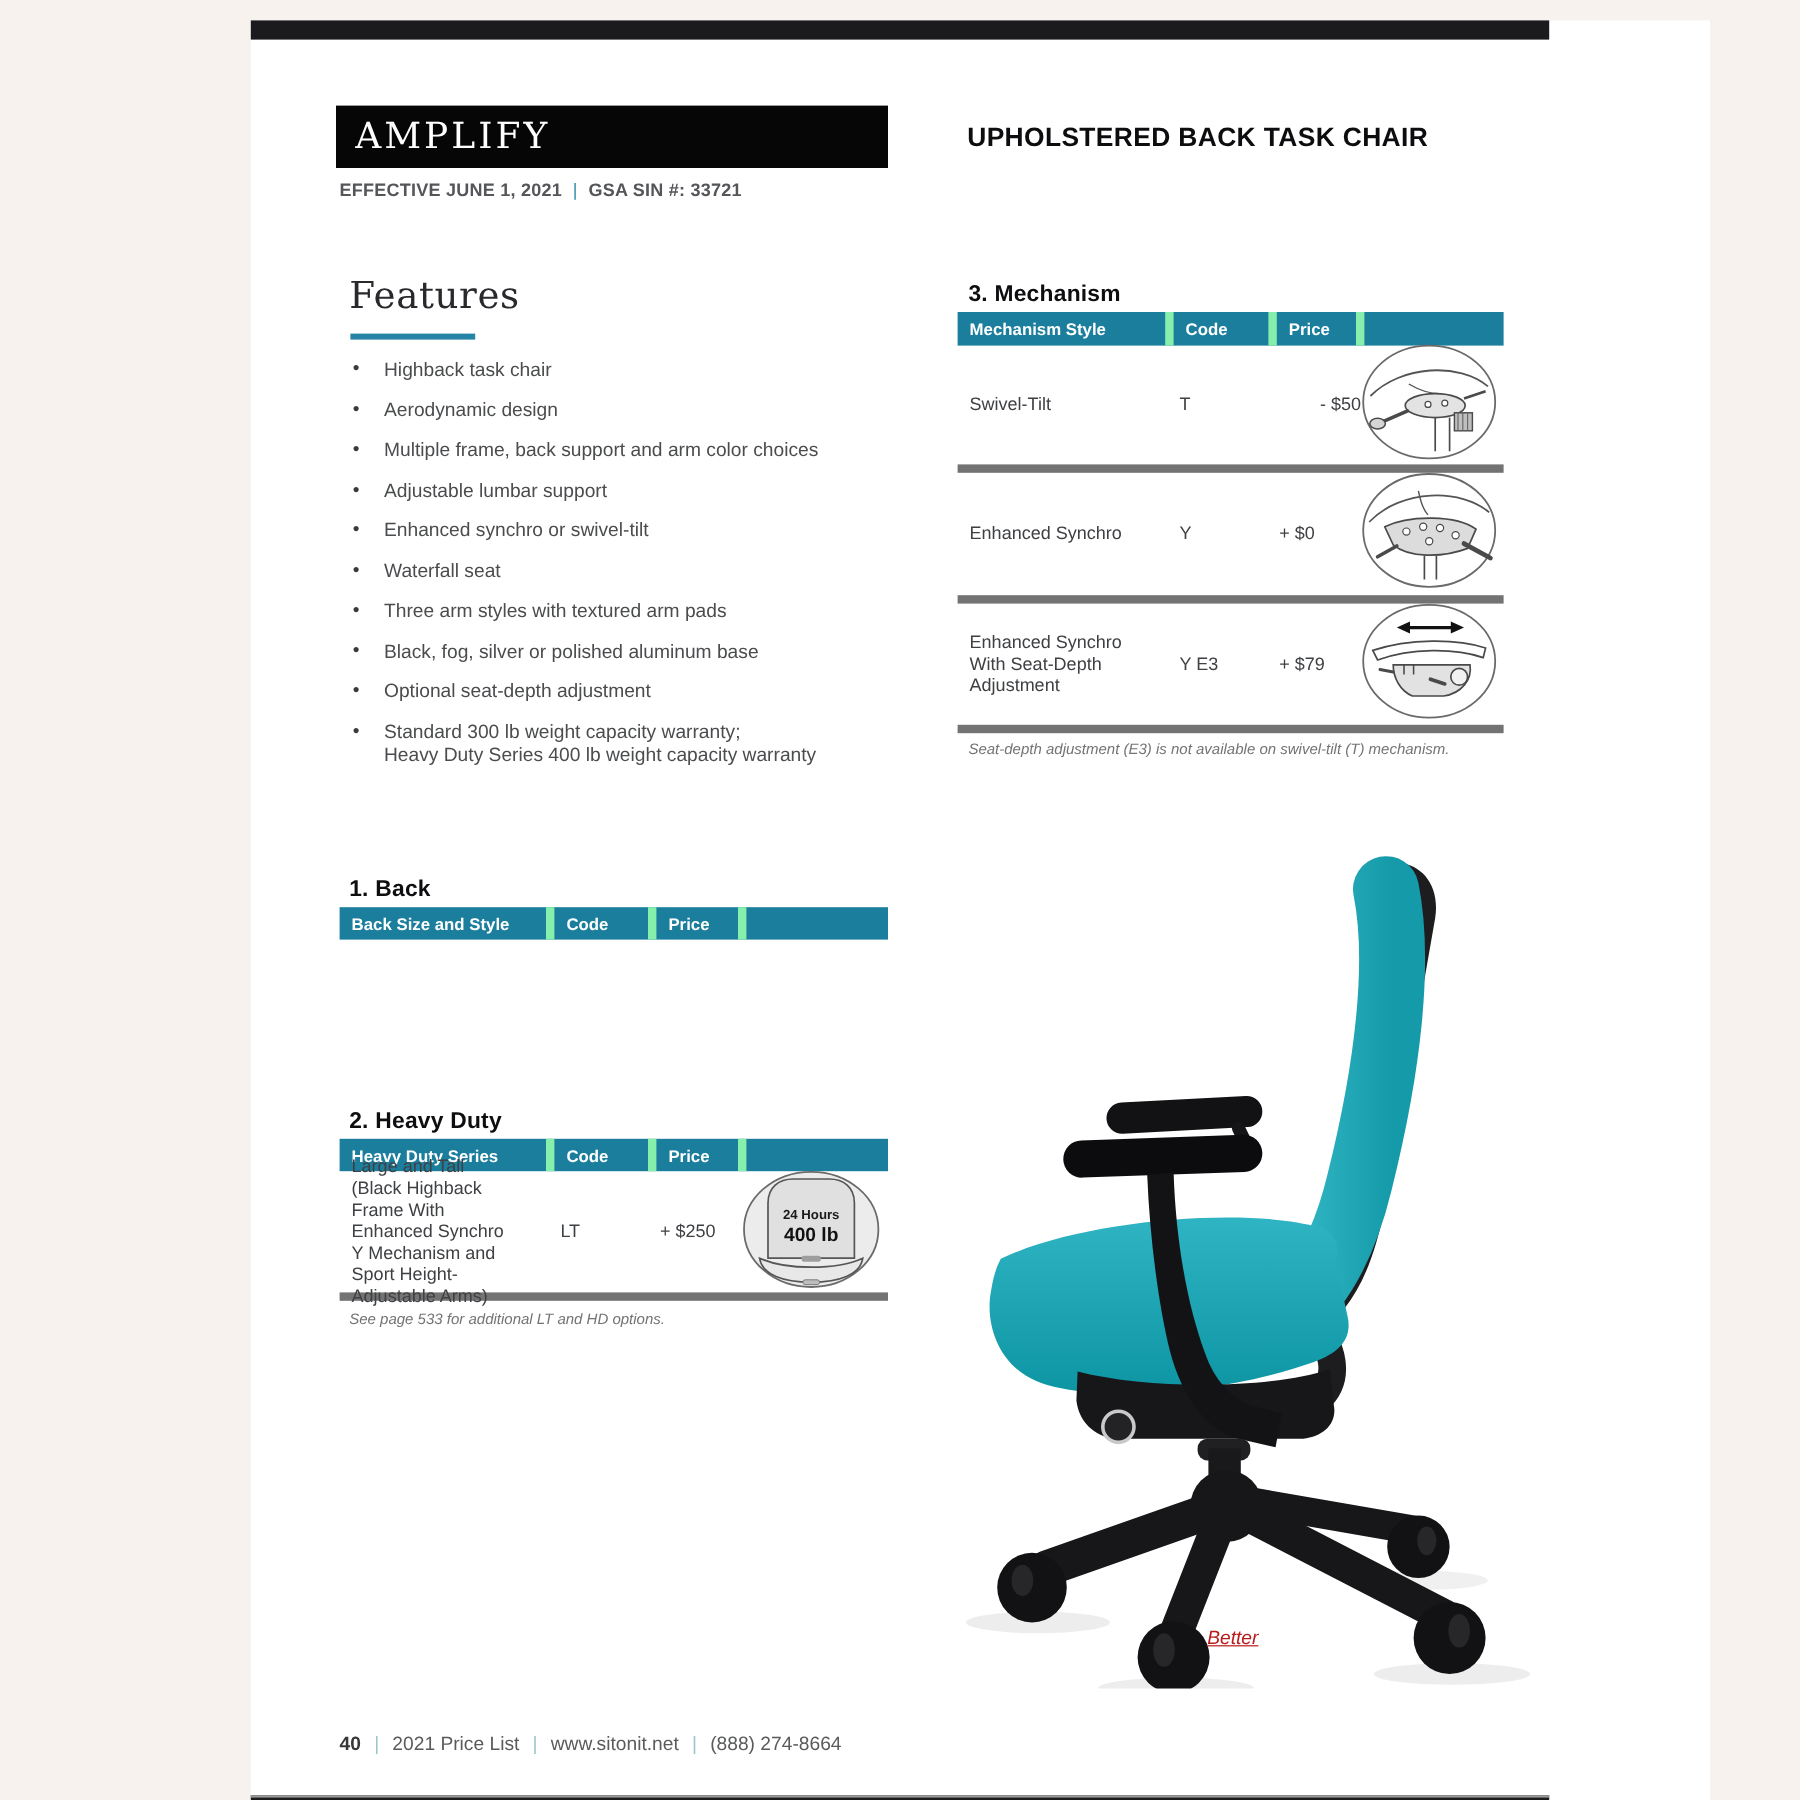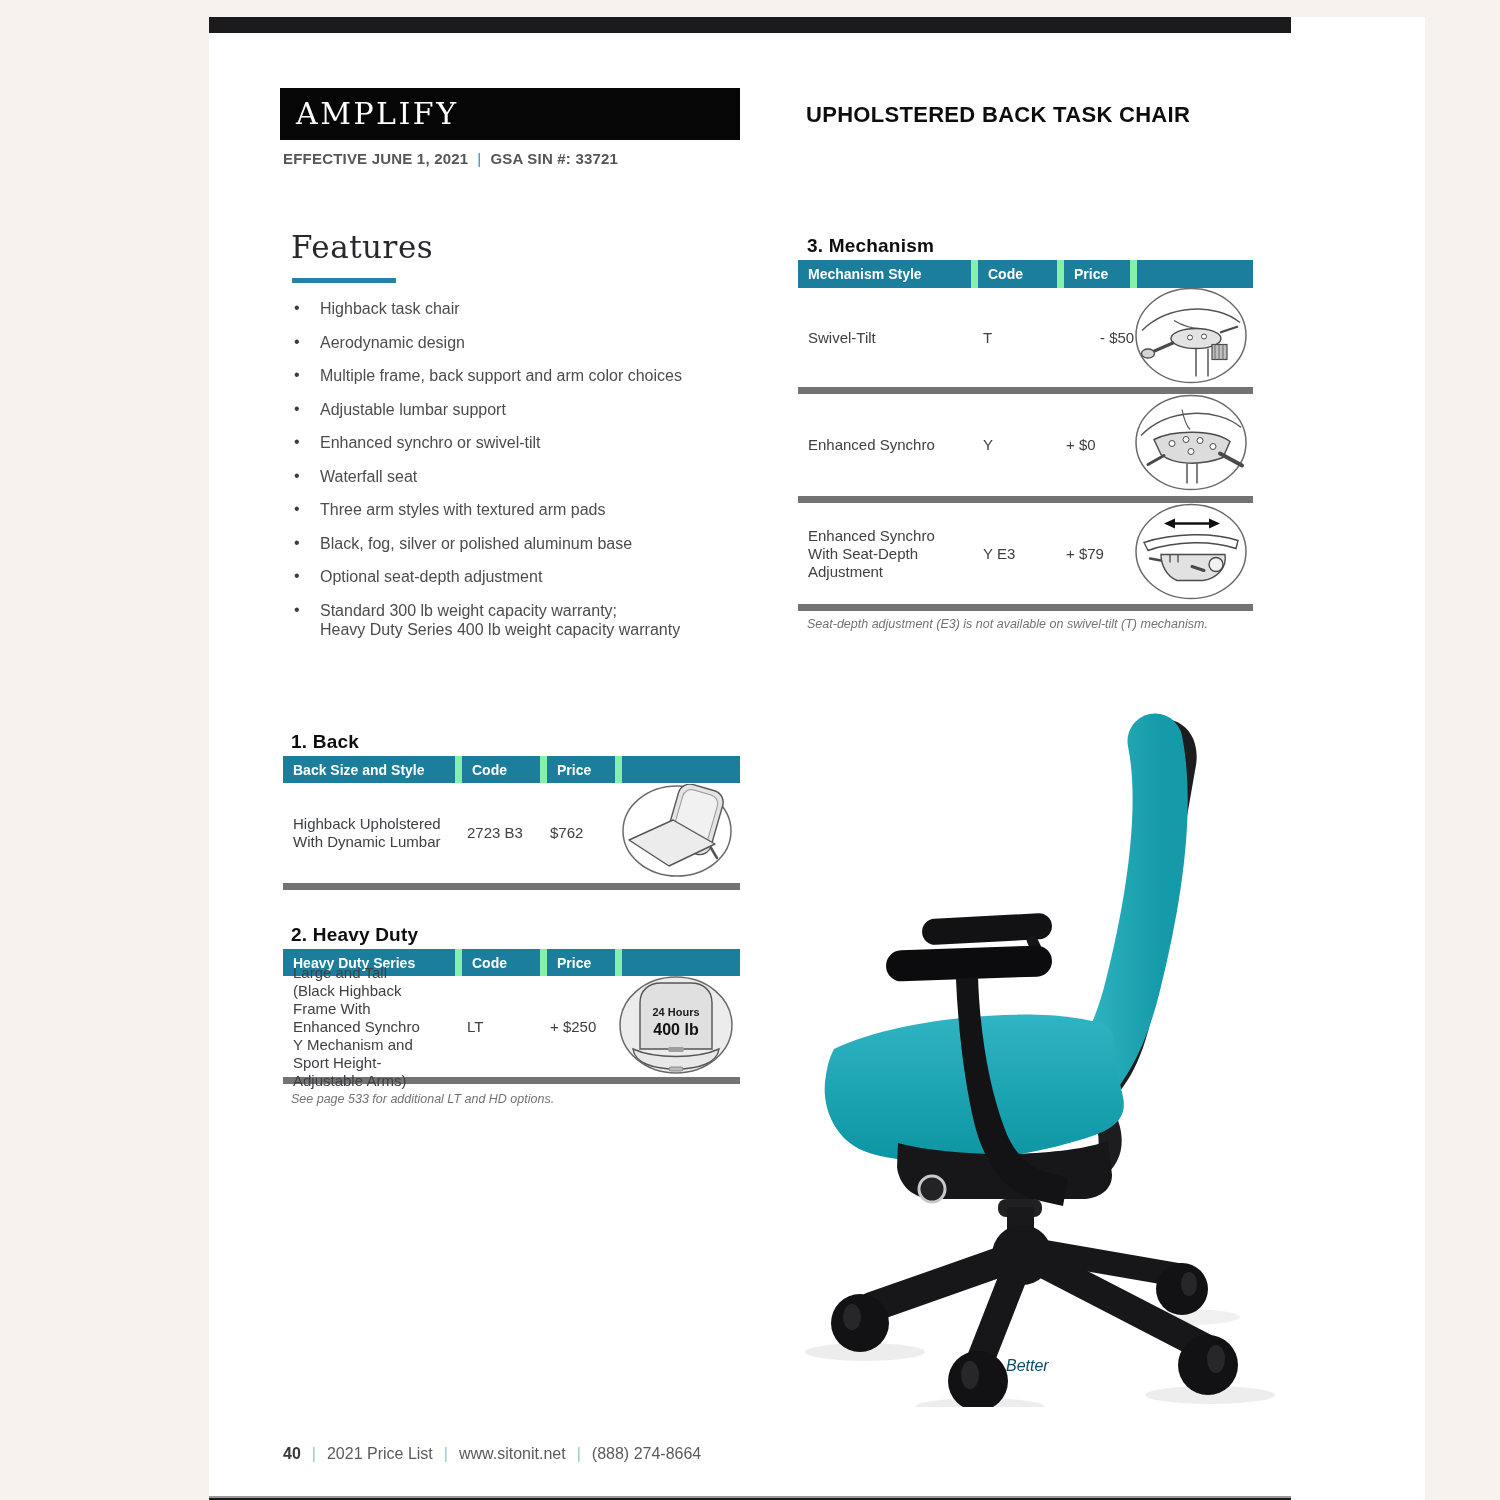--- a/index.html
+++ b/index.html
@@ -59,21 +59,21 @@
   .cell { position:absolute; top:50%; transform:translateY(-50%); font-size:15px; color:#3f4043; line-height:18px; }
   .illu { position:absolute; top:50%; transform:translateY(-50%); }
   .tbl-note { position:absolute; font-size:12.5px; font-style:italic; color:#737373; }
 
   .footer { position:absolute; left:74px; top:1428px; font-size:16px; color:#5a5b5d; }
   .footer .pg { font-weight:bold; color:#38383a;margin-top:43px; }
   .footer .pipe { color:#9cc2d1; margin:0 11px; }
   .footer .flink { color:#5a5b5d; text-decoration:none; }
 
   .chair-svg { position:absolute; left:571px; top:690px; width:500px; height:700px; }
-  .chair-caption { position:absolute; left:797px; top:1340px; font-size:16px; font-style:italic; color:#0c4a6e; }
+  .chair-caption { position:absolute; left:797px; top:1340px; font-size:16px; font-style:italic; color:#b91c1c;text-decoration:underline; }
 
   svg text { font-family:"Liberation Sans", sans-serif; }
 </style>
 </head>
 <body>
 
 <div class="canvas">
   <div class="page">
 
     <div class="bar-top"></div>
@@ -182,36 +182,20 @@
     <div class="tbl-note" style="left:598px; top:600px;">Seat-depth adjustment (E3) is not available on swivel-tilt (T) mechanism.</div>
 
     <div class="sec-title" style="left:82px; top:714px;">1. Back</div>
     <div class="tbl" style="left:74px; top:739px; width:457px;">
       <div class="tbl-head" style="height:27px;">
         <div class="th" style="width:172px;">Back Size and Style</div>
         <div class="th" style="width:85px;">Code</div>
         <div class="th" style="width:75px;">Price</div>
         <div class="th" style="width:125px;"></div>
       </div>
-      <div class="trow" style="height:107px;">
-        <div class="cell" style="left:10px; width:152px;">Highback Upholstered With Dynamic Lumbar</div>
-        <div class="cell" style="left:184px;">2723 B3</div>
-        <div class="cell" style="left:267px;">$762</div>
-        <div class="illu" style="left:338px;">
-          <svg width="112" height="94" viewBox="0 0 112 94">
-            <ellipse cx="56" cy="47" rx="54" ry="45" fill="#ffffff" stroke="#6a6a6a" stroke-width="1.5"></ellipse>
-            <g transform="rotate(16 72 38)">
-              <rect x="50" y="2" width="46" height="66" rx="12" fill="#e4e4e4" stroke="#555" stroke-width="1.4"></rect>
-              <rect x="55" y="7" width="36" height="56" rx="9" fill="#f1f1f1" stroke="#999" stroke-width="1"></rect>
-            </g>
-            <path d="M 8,56 L 52,36 L 94,60 L 48,82 Z" fill="#ececec" stroke="#555" stroke-width="1.4" stroke-linejoin="round"></path>
-            <path d="M 90,64 L 96,74" stroke="#555" stroke-width="2.5" stroke-linecap="round"></path>
-          </svg>
-        </div>
-      </div>
     </div>
 
     <div class="sec-title" style="left:82px; top:907px;">2. Heavy Duty</div>
     <div class="tbl" style="left:74px; top:932px; width:457px;">
       <div class="tbl-head" style="height:27px;">
         <div class="th" style="width:172px;">Heavy Duty Series</div>
         <div class="th" style="width:85px;">Code</div>
         <div class="th" style="width:75px;">Price</div>
         <div class="th" style="width:125px;"></div>
       </div>

